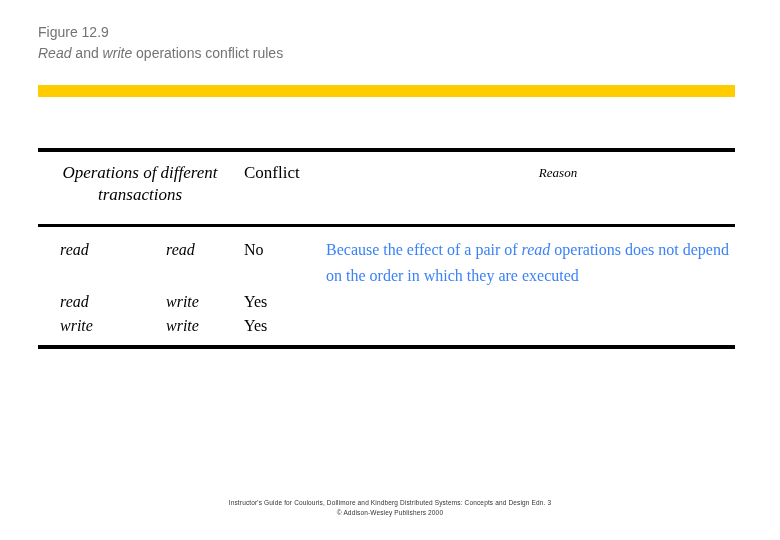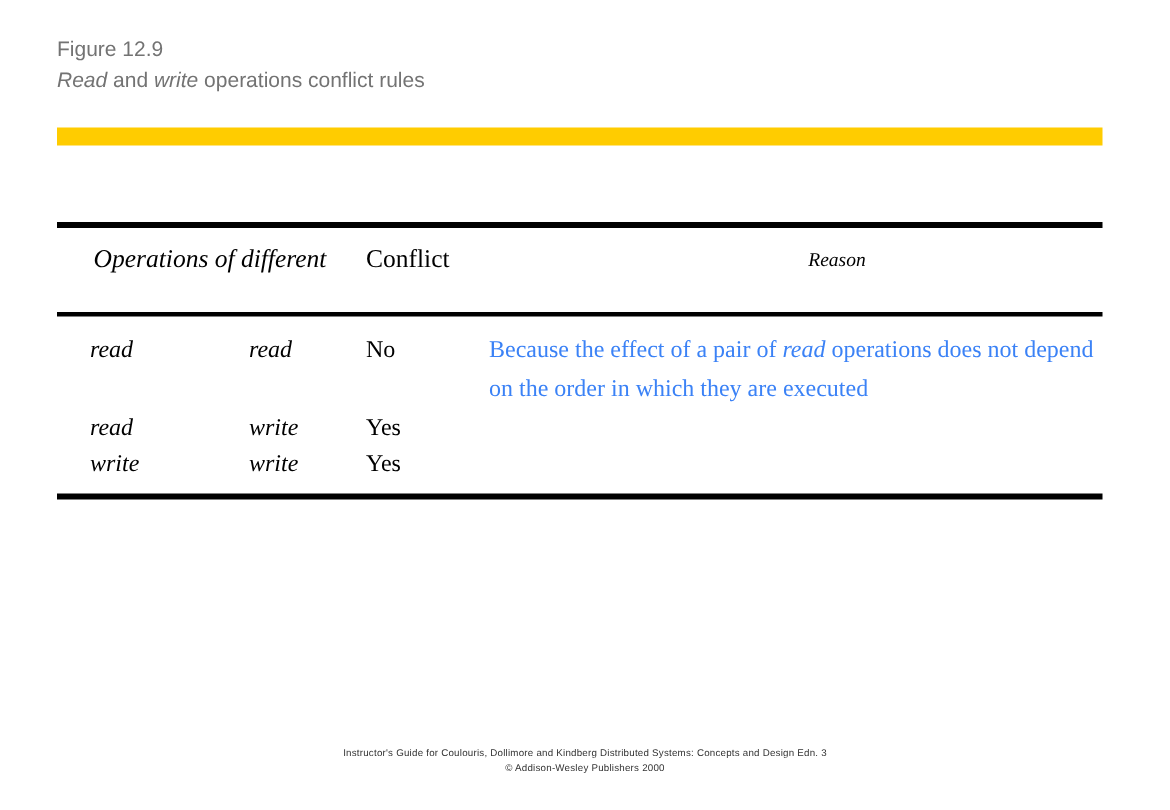--- a/index.html
+++ b/index.html
@@ -58,21 +58,21 @@
   }
   .rule {
     width: 100%;
     background: #000000;
   }
   .rule-thick { height: 4px; }
   .rule-med   { height: 3px; }
 
   .thead {
     position: relative;
-    height: 56px;
+    height: 72px;
   }
   .th-ops {
     position: absolute;
     left: 2px;
     top: 10px;
     width: 200px;
     text-align: center;
     font-family: "Liberation Serif", serif;
     font-style: italic;
     font-size: 17px;
@@ -160,20 +160,21 @@
 
   <div class="accent-bar"></div>
 
   <div class="table-wrap">
 
     <div class="rule rule-thick"></div>
 
     <div class="thead">
       <div class="th-ops">
         <div>Operations of different</div>
+        <div>transactions</div>
       </div>
       <div class="th-conflict">Conflict</div>
       <div class="th-reason">Reason</div>
     </div>
 
     <div class="rule rule-med"></div>
 
     <div class="tbody">
 
       <div class="trow">

